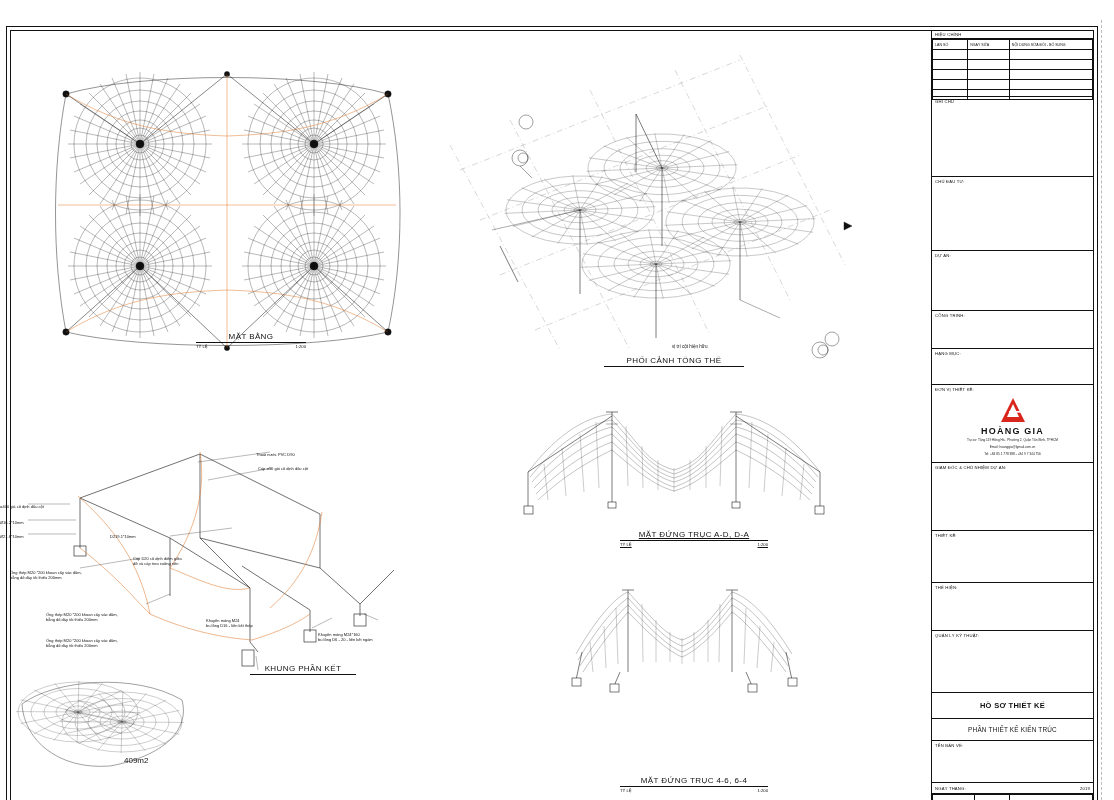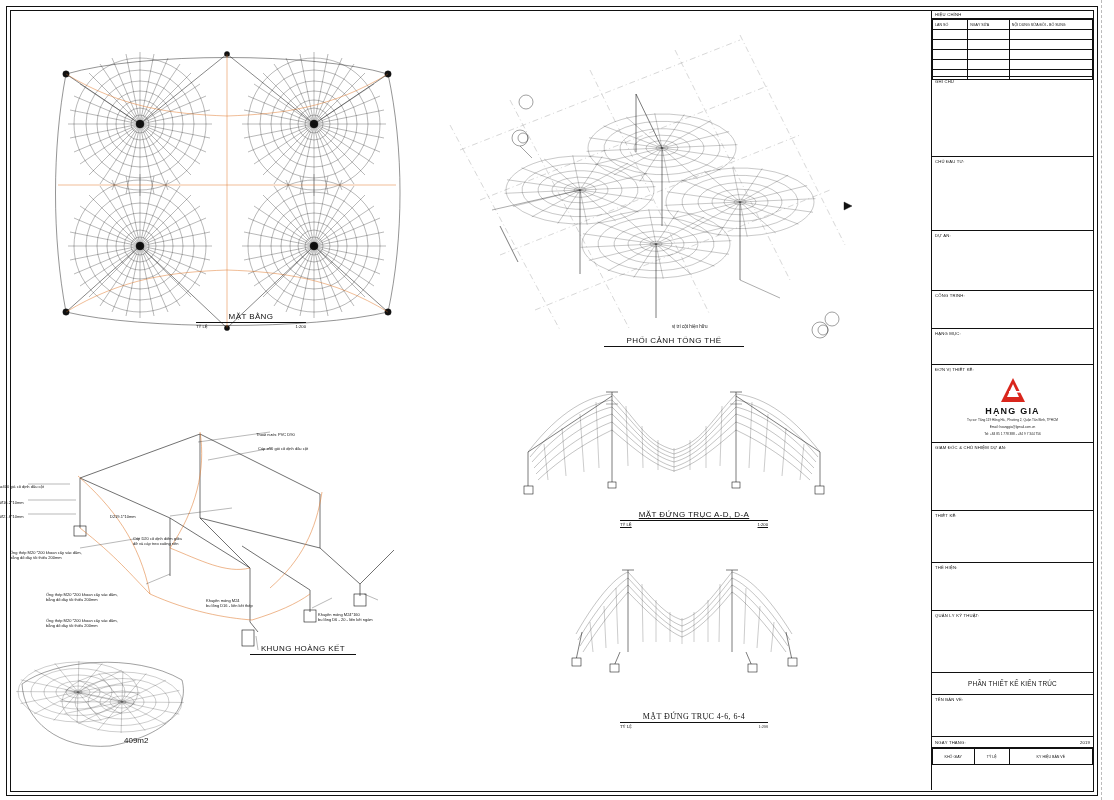--- a/index.html
+++ b/index.html
@@ -1,18 +1,18 @@
 <!DOCTYPE html>
 <html><head>
 <meta charset="utf-8">
 <style>
   html,body{margin:0;padding:0;background:#ffffff;}
   body{width:1114px;height:800px;position:relative;overflow:hidden;
        font-family:"Liberation Sans", sans-serif;color:#111;}
-  .sheet{position:absolute;inset:0;background:#fff;}
+  .sheet{position:absolute;inset:0;background:#fff;margin-top:20px;}
   .border-outer{position:absolute;left:6px;top:6px;width:1090px;height:788px;border:1px solid #111;}
   .border-inner{position:absolute;left:10px;top:10px;width:1082px;height:780px;border:1px solid #111;}
   .right-edge-strip{position:absolute;right:0;top:0;width:12px;height:800px;border-left:1px dashed #bbb;}
 
   
   .titleblock{position:absolute;left:931px;top:10px;width:161px;height:780px;border-left:1px solid #111;}
   .tb-row{position:relative;border-bottom:1px solid #111;box-sizing:border-box;}
   .tb-label{font-size:4.2px;letter-spacing:.2px;padding:2px 3px;color:#111;}
   .tb-mini-table{width:100%;border-collapse:collapse;}
   .tb-mini-table td{border:1px solid #111;font-size:3.6px;padding:1px 2px;color:#111;height:7px;}
@@ -379,21 +379,21 @@
   <div class="tiny-l" style="left:46px;top:592px;width:100px;white-space:pre-line;">Ống thép M20 *200  khoan cấy vào dầm,
 bằng đổ dày tối thiểu 200mm</div>
   <div class="tiny-l" style="left:46px;top:618px;width:100px;white-space:pre-line;">Ống thép M20 *200  khoan cấy vào dầm,
 bằng đổ dày tối thiểu 200mm</div>
   <div class="tiny-l" style="left:206px;top:598px;width:86px;white-space:pre-line;">Khuyên móng M24
 bu lông D16 - liên kết thép</div>
   <div class="tiny-l" style="left:318px;top:612px;width:86px;white-space:pre-line;">Khuyên móng M24*160
 bu lông D6 - 20 - liên kết ngàm</div>
 
   <div class="cap" style="left:250px;top:644px;width:106px;">
-    <div class="t">KHUNG HOÀNG KẾT</div>
+    <div class="t">KHUNG PHẦN KẾT</div>
     <div class="u"></div>
   </div>
 
   <div style="position:absolute;left:500px;top:380px;">
     <svg width="340" height="130" viewBox="0 0 340 130">
       <g class="ln" stroke-width="0.55">
         <line x1="112" y1="12" x2="112" y2="104"></line>
         <line x1="236" y1="12" x2="236" y2="104"></line>
         <line x1="106" y1="12" x2="118" y2="12"></line>
         <line x1="230" y1="12" x2="242" y2="12"></line>
@@ -479,21 +479,21 @@
             <line x1="134" y1="56" x2="134" y2="86"></line>
           <line x1="148" y1="44" x2="148" y2="86"></line>
             <line x1="160" y1="28" x2="159" y2="86"></line>
           <line x1="186" y1="32" x2="184" y2="88"></line>
             <line x1="200" y1="50" x2="197" y2="92"></line>
           <line x1="214" y1="66" x2="211" y2="96"></line>
         </g>
       </g>
     </svg>
   </div>
-  <div class="cap" style="left:620px;top:712px;width:148px;font-family:Liberation Serif, serif;">
+  <div class="cap" style="left:620px;top:756px;width:148px;">
     <div class="t">MẶT ĐỨNG TRỤC 4-6, 6-4</div>
     <div class="u"></div>
     <div class="scale-line">
       <span>TỶ LỆ</span>
       <span>1:200</span>
     </div>
   </div>
 
   <div style="position:absolute;left:14px;top:640px;">
     <svg width="180" height="120" viewBox="0 0 180 120">
@@ -604,21 +604,21 @@
     <div class="tb-row" style="height:78px;">
       <div class="tb-label">ĐƠN VỊ THIẾT KẾ:</div>
       <div class="logo-wrap">
         <div class="logo-mark">
           <svg width="26" height="26" viewBox="0 0 26 26">
             <polygon points="13,1 25,25 1,25" fill="#d9261c"></polygon>
             <polygon points="13,7 19,20 7,20" fill="#ffffff"></polygon>
             <rect x="9" y="14" width="12" height="1.6" fill="#ffffff"></rect>
           </svg>
         </div>
-        <div class="brand">HẠNG GIA</div>
+        <div class="brand">HOÀNG GIA</div>
         <div class="brand-sub">Trụ sở: Tầng  119 Hồng Hà , Phường 2, Quận Tân Bình, TPHCM</div>
         <div class="brand-sub">Email: hoanggia@lgmail.com.vn</div>
         <div class="brand-sub">Tel: +84 85 1 778 388 - +84 9 7 344 756</div>
       </div>
     </div>
 
     <div class="tb-row" style="height:68px;">
       <div class="tb-label">GIÁM ĐỐC &amp; CHỦ NHIỆM DỰ ÁN:</div>
     </div>
 
@@ -627,20 +627,23 @@
     </div>
 
     <div class="tb-row" style="height:48px;">
       <div class="tb-label">THỂ HIỆN:</div>
     </div>
 
     <div class="tb-row" style="height:62px;">
       <div class="tb-label">QUẢN LÝ KỸ THUẬT:</div>
     </div>
 
+    <div class="tb-row" style="height:26px;display:flex;align-items:center;justify-content:center;">
+      <div class="tb-big">HỒ SƠ THIẾT KẾ</div>
+    </div>
 
     <div class="tb-row" style="height:22px;display:flex;align-items:center;justify-content:center;">
       <div class="tb-mid">PHẦN THIẾT KẾ KIẾN TRÚC</div>
     </div>
 
     <div class="tb-row" style="height:42px;">
       <div class="tb-label">TÊN BẢN VẼ:</div>
     </div>
 
     <div class="tb-row" style="height:11px;display:flex;justify-content:space-between;align-items:center;">

